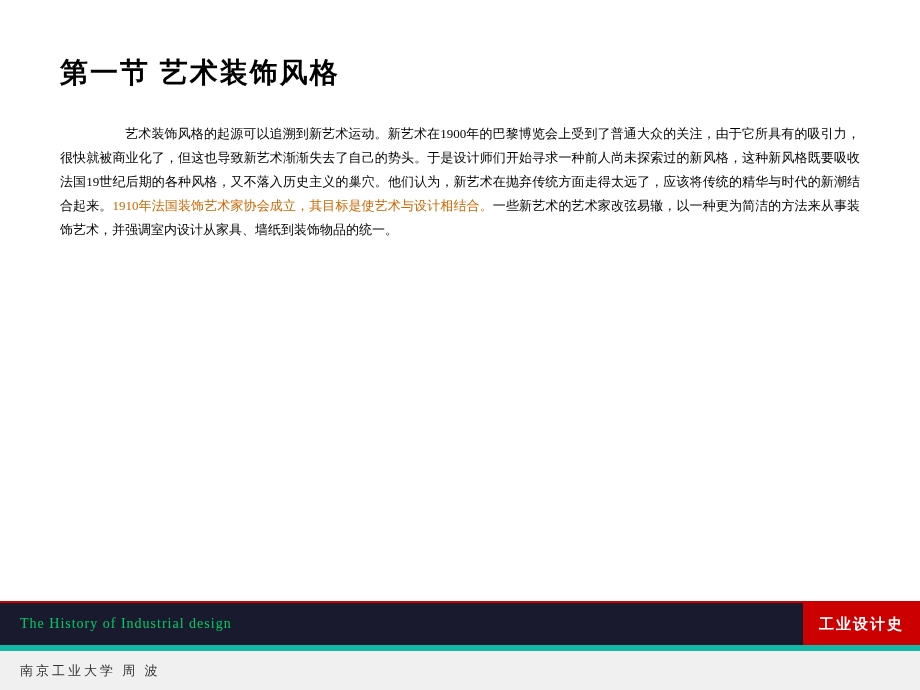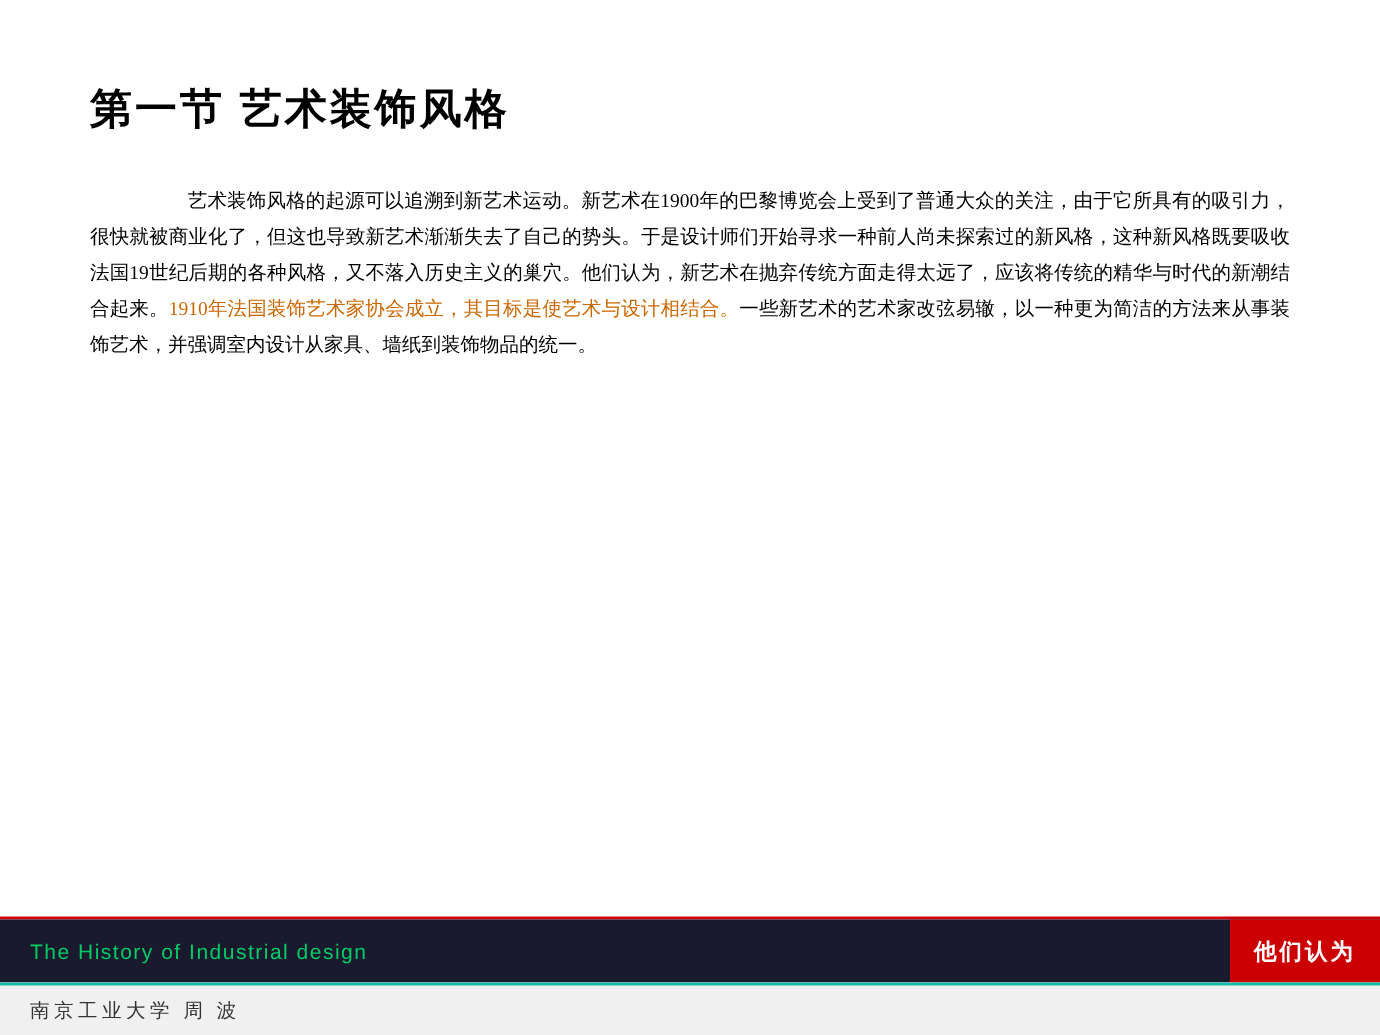--- a/index.html
+++ b/index.html
@@ -59,46 +59,46 @@
     .footer-bar {
       background: #1a1a2e;
       height: 42px;
       display: flex;
       align-items: center;
       justify-content: space-between;
       padding: 0 0 0 20px;
     }
 
     .footer-left {
-      font-family: Liberation Sans, sans-serif;
+      font-family: Liberation Serif, serif;
       font-size: 14px;
       color: #00cc66;
       letter-spacing: 1px;
     }
 
     .footer-right {
       background: #cc0000;
       color: #ffffff;
       font-size: 15px;
       font-family: 'SimHei', 'STHeiti', sans-serif;
       padding: 0 16px;
       height: 100%;
       display: flex;
       align-items: center;
       font-weight: bold;
       letter-spacing: 2px;
     }
 
     .footer-bottom {
       background: #f0f0f0;
-      height: 35px;
+      height: 45px;
       display: flex;
       align-items: center;
       padding: 0 20px;
-      border-top: 2px solid #14b8a6;
+      border-top: 6px solid #14b8a6;
     }
 
     .footer-bottom-text {
       font-size: 13px;
       color: #333333;
       font-family: 'SimSun', 'STSong', serif;
       letter-spacing: 3px;
     }
 
     .divider-line {
@@ -124,20 +124,20 @@
         <span>     </span><span>艺术装饰风格的起源可以追溯到新艺术运动。新艺术在1900年的巴黎博览会上受到了普通大众的关注，由于它所具有的吸引力，很快就被商业化了，但这也导致新艺术渐渐失去了自己的势头。于是设计师们开始寻求一种前人尚未探索过的新风格，这种新风格既要吸收法国19世纪后期的各种风格，又不落入历史主义的巢穴。他们认为，新艺术在抛弃传统方面走得太远了，应该将传统的精华与时代的新潮结合起来。</span><span class="highlight-orange">1910年法国装饰艺术家协会成立，其目标是使艺术与设计相结合。</span><span>一些新艺术的艺术家改弦易辙，以一种更为简洁的方法来从事装饰艺术，并强调室内设计从家具、墙纸到装饰物品的统一。</span>
       </p>
     </div>
 
   </div>
 
   <div class="divider-line"></div>
 
   <div class="footer-bar">
     <span class="footer-left">The History of Industrial design</span>
-    <div class="footer-right">他们认为</div>
+    <div class="footer-right">工业设计史</div>
   </div>
 
   <div class="footer-bottom">
     <span class="footer-bottom-text">南京工业大学   周 波</span>
   </div>
 
 </div>
 
 </body></html>

